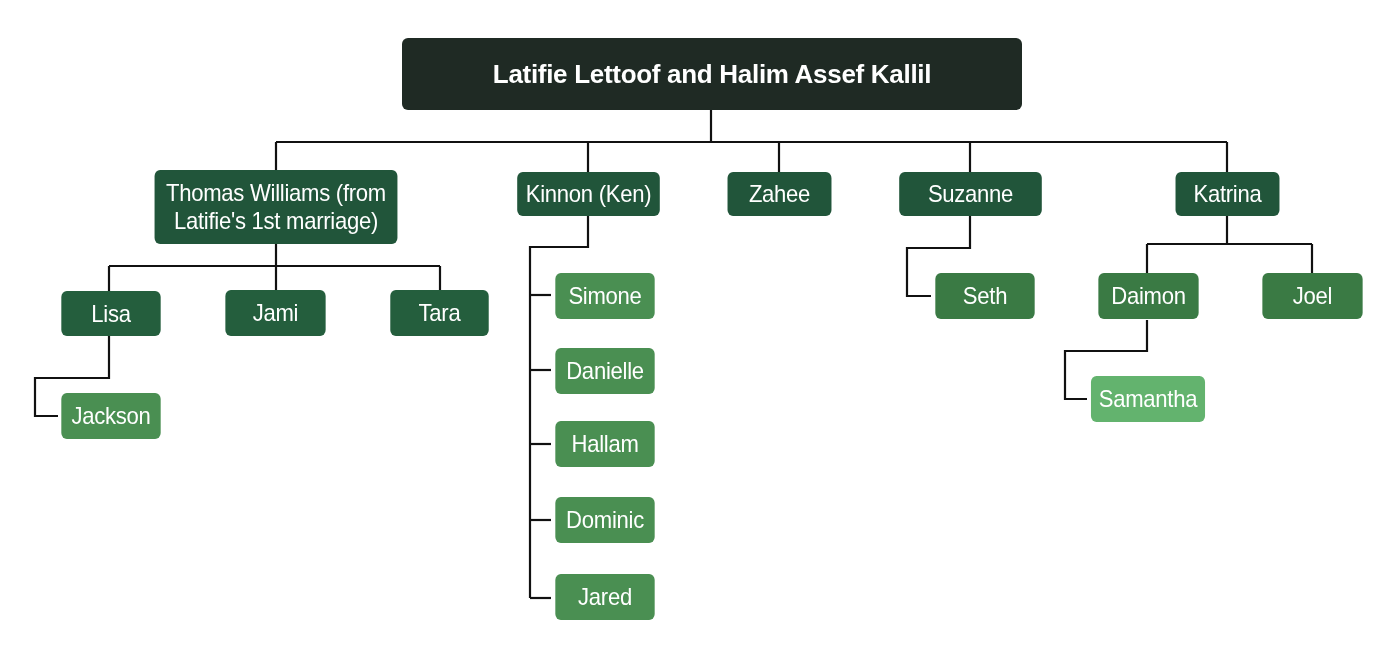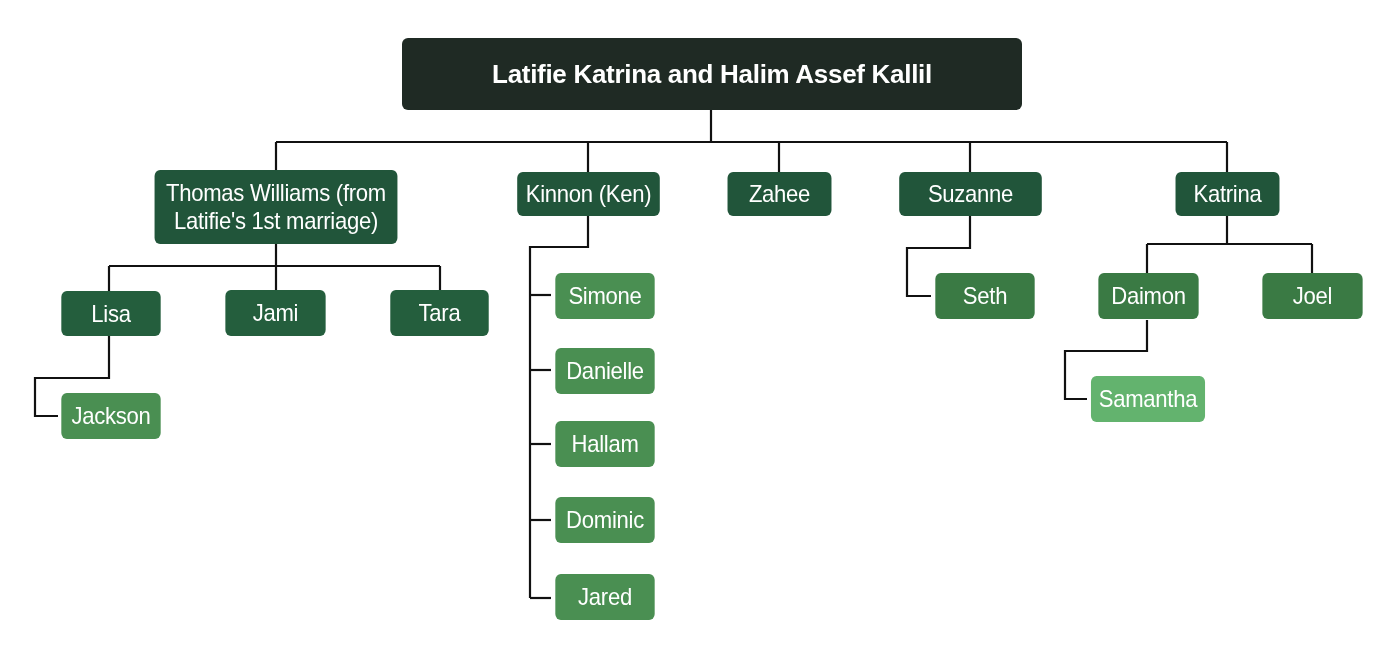--- a/index.html
+++ b/index.html
@@ -63,21 +63,21 @@
       <path d="M1227 216 V244"></path>
       <path d="M1147 244 H1312"></path>
       <path d="M1147 244 V274"></path>
       <path d="M1312 244 V274"></path>
 
       <path d="M1147 320 V351 H1065 V399 H1087"></path>
     </g>
   </svg>
 
   <div class="node root" style="left:402px; top:38px; width:620px; height:72px;">
-    <span>Latifie Katrina and Halim Assef Kallil</span>
+    <span>Latifie Lettoof and Halim Assef Kallil</span>
   </div>
 
   <div class="node gen1" style="left:144px; top:170px; width:264px; height:74px; flex-direction:column;">
     <span>Thomas Williams (from</span>
     <span>Latifie's 1st marriage)</span>
   </div>
   <div class="node gen1" style="left:511px; top:172px; width:155px; height:44px;">
     <span>Kinnon (Ken)</span>
   </div>
   <div class="node gen1" style="left:723px; top:172px; width:113px; height:44px;">

